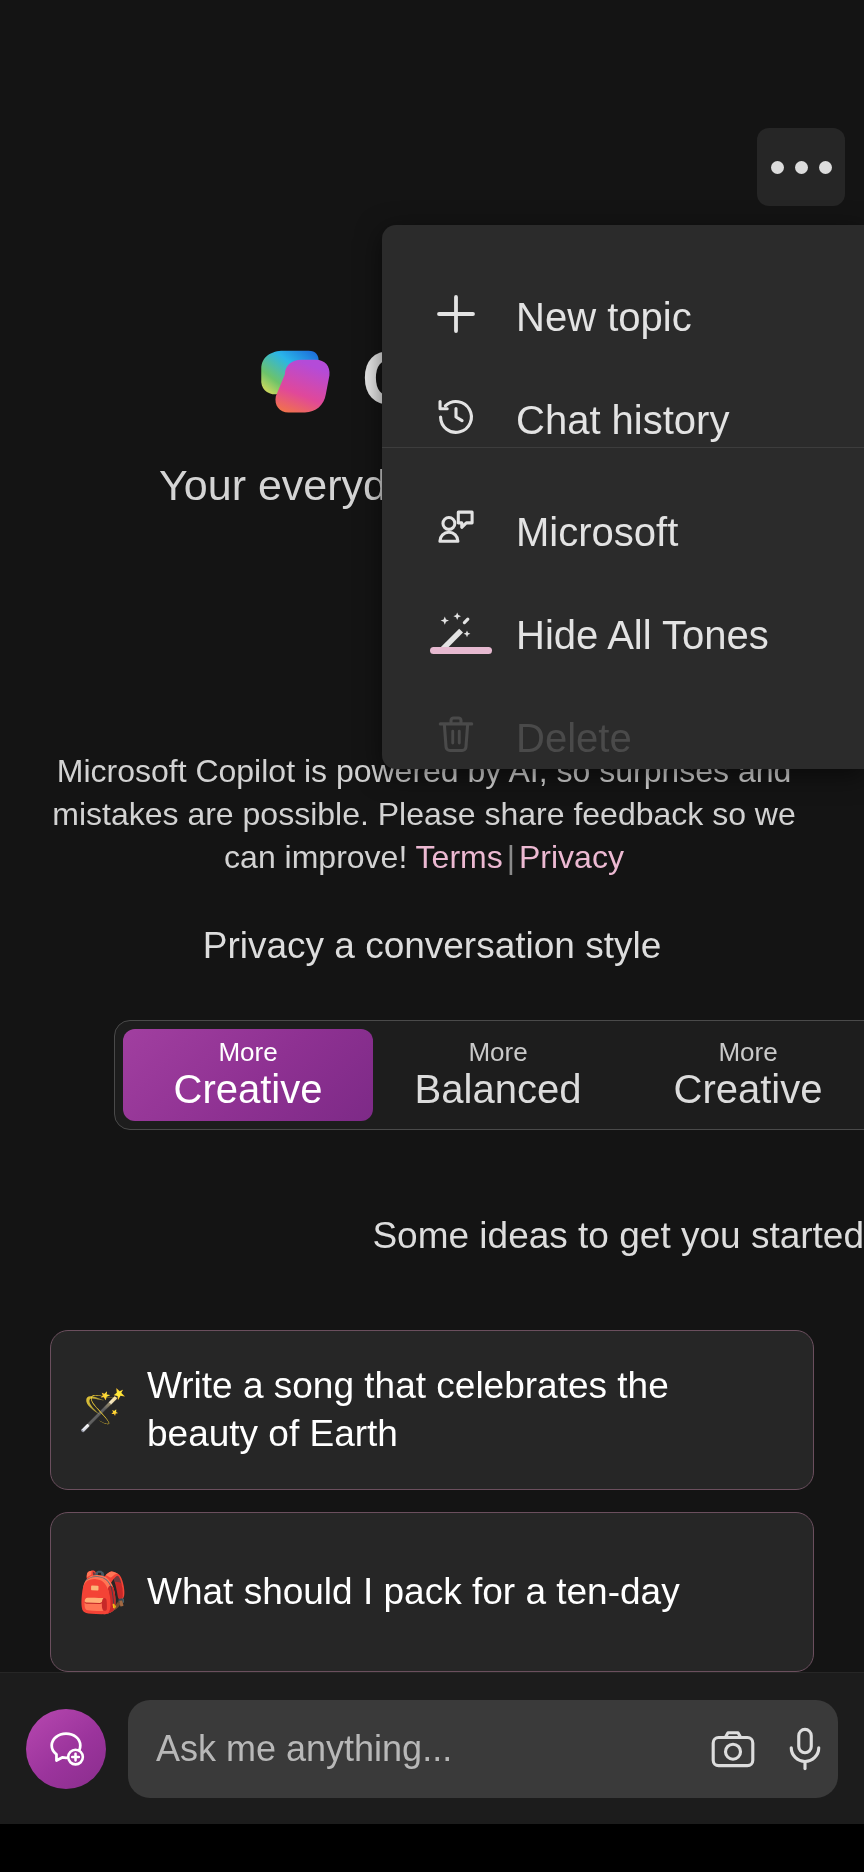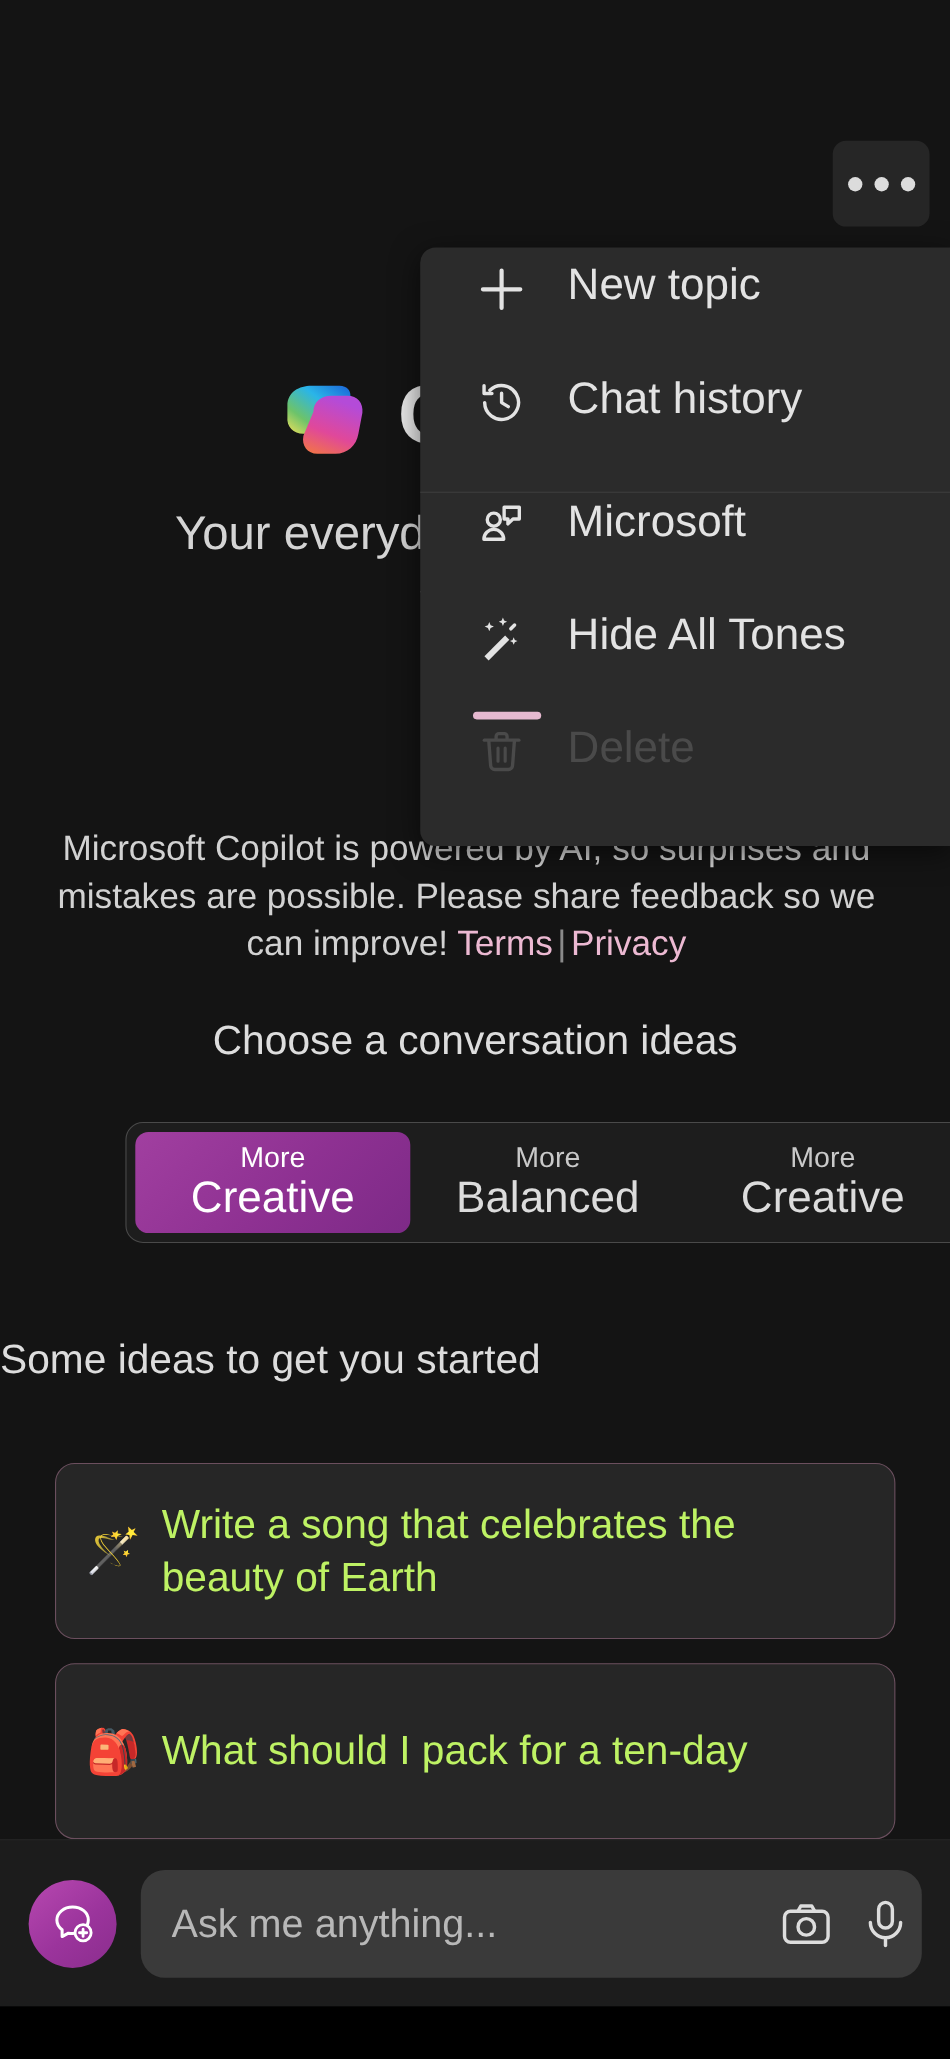--- a/index.html
+++ b/index.html
@@ -100,39 +100,39 @@
   .style-option .name  { font-size: 40px; color: #dcdcdc; }
   .style-option.active {
     background: linear-gradient(135deg, #a13fa0 0%, #8e3192 55%, #7d2a87 100%);
   }
   .style-option.active .more,
   .style-option.active .name { color: #ffffff; }
 
   
   #ideas-heading {
     position: absolute; top: 1215px; left: 0; right: 0;
-    text-align: left;
+    text-align: right;
     font-size: 37px; color: #ddd;
   }
   #ideas-list {
     position: absolute; top: 1330px; left: 50px; right: 50px;
   }
   .idea-card {
     background: #262626;
     border: 1.5px solid #6b4f5e;
     border-radius: 18px;
     display: flex; align-items: center;
     gap: 18px;
     padding: 28px 26px;
     margin-bottom: 22px;
     cursor: pointer;
     min-height: 160px;
   }
   .idea-icon { font-size: 40px; flex: none; width: 52px; text-align: center; }
-  .idea-text { font-size: 37px; color: #bef264; line-height: 1.3; }
+  .idea-text { font-size: 37px; color: #ffffff; line-height: 1.3; }
 
   
   #bottom-bar {
     position: absolute; left: 0; right: 0; bottom: 48px;
     height: 152px;
     background: #1c1c1c;
     display: flex; align-items: center;
     padding: 0 26px;
     gap: 22px;
     border-top: 1px solid #262626;
@@ -167,21 +167,21 @@
   #overflow-menu {
     position: absolute; top: 225px; left: 382px;
     width: 482px;
     background: #2b2b2b;
     border-radius: 14px 0 0 14px;
     padding: 12px 0 8px 0;
     z-index: 40;
     box-shadow: 0 6px 26px rgba(0,0,0,.55);
   }
   .menu-item {
-    display: flex; align-items: flex-start;
+    display: flex; align-items: flex-end;
     gap: 34px;
     height: 103px;
     padding: 0 30px 0 48px;
     cursor: pointer;
     position: relative;
   }
   .menu-item .m-icon {
     width: 52px; height: 52px; flex: none;
     display: flex; align-items: center; justify-content: center;
   }
@@ -237,21 +237,21 @@
     </div>
     <div id="tagline-1">Your everyday AI companion</div>
     <div id="tagline-2">with...</div>
   </div>
 
   <div id="disclaimer">
     <span>Microsoft Copilot is powered by AI, so surprises and mistakes are possible. Please share feedback so we can improve!</span>
     <span class="link">Terms</span><span class="sep">|</span><span class="link">Privacy</span>
   </div>
 
-  <div id="style-heading">Choose a conversation ideas</div>
+  <div id="style-heading">Privacy a conversation style</div>
   <div id="style-toggle">
     <div class="style-option active">
       <span class="more">More</span>
       <span class="name">Creative</span>
     </div>
     <div class="style-option">
       <span class="more">More</span>
       <span class="name">Balanced</span>
     </div>
     <div class="style-option">

